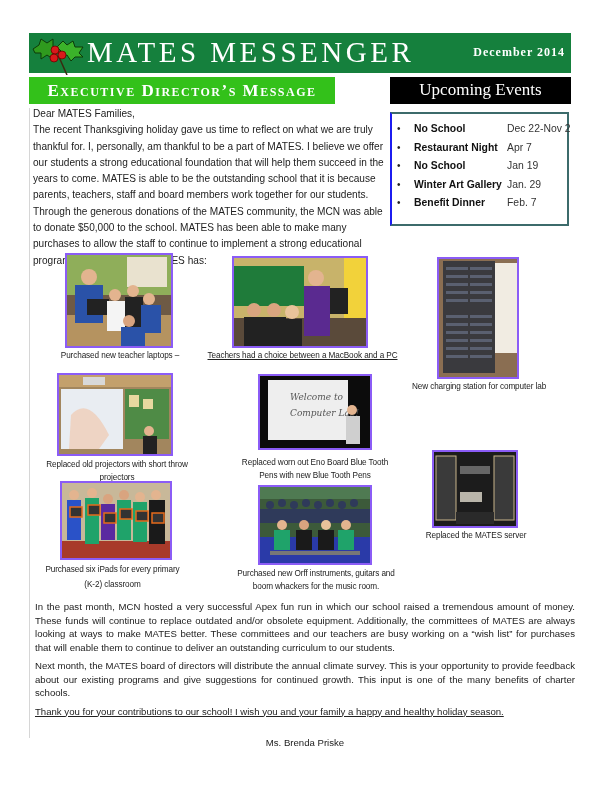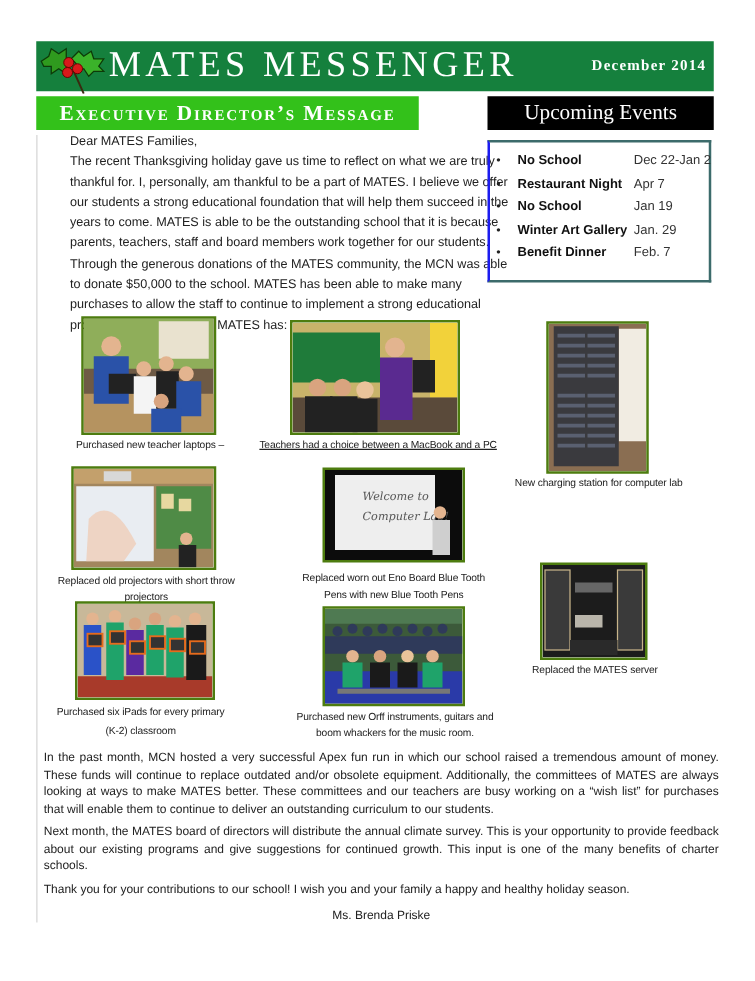--- a/index.html
+++ b/index.html
@@ -7,29 +7,29 @@
   .abs{position:absolute;}
   #banner{left:29px;top:33px;width:542px;height:40px;background:#15803d;}
   #banner .title{position:absolute;left:58px;top:2px;font-family:"Liberation Serif",serif;font-size:29px;letter-spacing:3.5px;color:#fff;white-space:nowrap;line-height:34px;}
   #banner .date{position:absolute;right:6px;top:12px;font-family:"Liberation Serif",serif;font-size:12px;font-weight:bold;letter-spacing:1px;color:#fff;white-space:nowrap;}
   #holly{position:absolute;left:2px;top:2px;width:54px;height:40px;}
   #bar-green{left:29px;top:77px;width:306px;height:27px;background:#33c11a;}
   #bar-green .t{position:absolute;left:0;right:0;top:4px;text-align:center;font-family:"Liberation Serif",serif;color:#fff;font-weight:bold;font-size:17px;letter-spacing:1.5px;font-variant:small-caps;white-space:nowrap;}
   #bar-blue{left:390px;top:77px;width:181px;height:27px;background:#000000;}
   #bar-blue .t{position:absolute;left:0;right:0;top:3px;text-align:center;font-family:"Liberation Serif",serif;color:#fff;font-size:17px;white-space:nowrap;}
   #vline{left:29px;top:108px;width:1px;height:630px;background:#d6d6d6;}
-  #intro{left:33px;top:106px;width:352px;font-size:10.1px;line-height:16.3px;color:#222;margin-left:23px;}
+  #intro{left:33px;top:106px;width:352px;font-size:10.1px;line-height:16.3px;color:#222;}
   #intro p{margin:0;}
   #events{left:390px;top:112px;width:179px;height:114px;border:2px solid #3c6b6b;border-left:2px solid #1c1cf0;box-sizing:border-box;}
   #events ul{list-style:none;margin:0;padding:6px 0 0 0;}
   #events li{position:relative;height:18.5px;font-size:10.4px;line-height:18.5px;white-space:nowrap;}
   #events .b{position:absolute;left:5px;top:0;font-size:10px;}
   #events .n{position:absolute;left:22px;font-weight:bold;color:#111;}
   #events .d{position:absolute;left:115px;color:#333;}
-  .photo{position:absolute;border:2px solid #4d7c0f;box-sizing:border-box;overflow:hidden;}
+  .photo{position:absolute;border:2px solid #8b5cf6;box-sizing:border-box;overflow:hidden;}
   .cap{position:absolute;text-align:center;font-family:"Liberation Sans",sans-serif;font-size:8.2px;line-height:12.5px;color:#222;letter-spacing:-0.1px;}
   #body2{left:35px;top:600px;width:540px;font-size:9.6px;line-height:13.5px;color:#222;text-align:justify;}
   #body2 p{margin:0 0 5px 0;}
   .center{text-align:center !important;}
 </style>
 </head>
 <body>
 
 <div id="banner" class="abs">
   <svg id="holly" viewBox="0 0 54 40">
@@ -56,21 +56,21 @@
 <div id="intro" class="abs">
   <p>Dear MATES Families,</p>
   <p>The recent Thanksgiving holiday gave us time to reflect on what we are truly thankful for.  I, personally, am thankful to be a part of MATES.  I believe we offer our students a strong educational foundation that will help them succeed in the years to come.  MATES is able to be the outstanding school that it is because parents, teachers, staff and board members work together for our students.  Through the generous donations of the MATES community, the MCN was able to donate $50,000 to the school. MATES has been able to make many purchases to allow the staff to continue to implement a strong educational program. In the past year, MATES has:</p>
 </div>
 
 <div id="events" class="abs">
   <ul>
     <li>
         <span class="b">•</span>
         <span class="n">No School</span>
-        <span class="d">Dec 22-Jan 2</span>
+        <span class="d">Dec 22-Nov 2</span>
       </li>
     <li>
         <span class="b">•</span>
         <span class="n">Restaurant Night</span>
         <span class="d">Apr 7</span>
       </li>
     <li>
         <span class="b">•</span>
         <span class="n">No School</span>
         <span class="d">Jan 19</span>
@@ -256,15 +256,15 @@
     <circle cx="86" cy="38" r="5" fill="#e3b48f"></circle>
       <rect x="78" y="43" width="16" height="20" fill="#1fa36a"></rect>
     <rect x="10" y="64" width="90" height="4" fill="#777"></rect>
   </svg>
 </div>
 <div class="cap" style="left:232px;top:568px;width:168px;">Purchased new Orff instruments, guitars and boom whackers for the music room.</div>
 
 <div id="body2" class="abs">
   <p>In the past month, MCN hosted a very successful Apex fun run in which our school raised a tremendous amount of money.  These funds will continue to replace outdated and/or obsolete equipment.  Additionally, the committees of MATES are always looking at ways to make MATES better.  These committees and our teachers are busy working on a “wish list” for purchases that will enable them to continue to deliver an outstanding curriculum to our students.</p>
   <p>Next month, the MATES board of directors will distribute the annual climate survey.  This is your opportunity to provide feedback about our existing programs and give suggestions for continued growth.  This input is one of the many benefits of charter schools.</p>
-  <p style="margin-bottom:8px;">Thank you for your contributions to our school!  I wish you and your family a happy and healthy holiday season.</p>
+  <p style="margin-bottom:18px;text-decoration:underline;">Thank you for your contributions to our school!  I wish you and your family a happy and healthy holiday season.</p>
   <p class="center">Ms. Brenda Priske</p>
 </div>
 
 </body></html>

